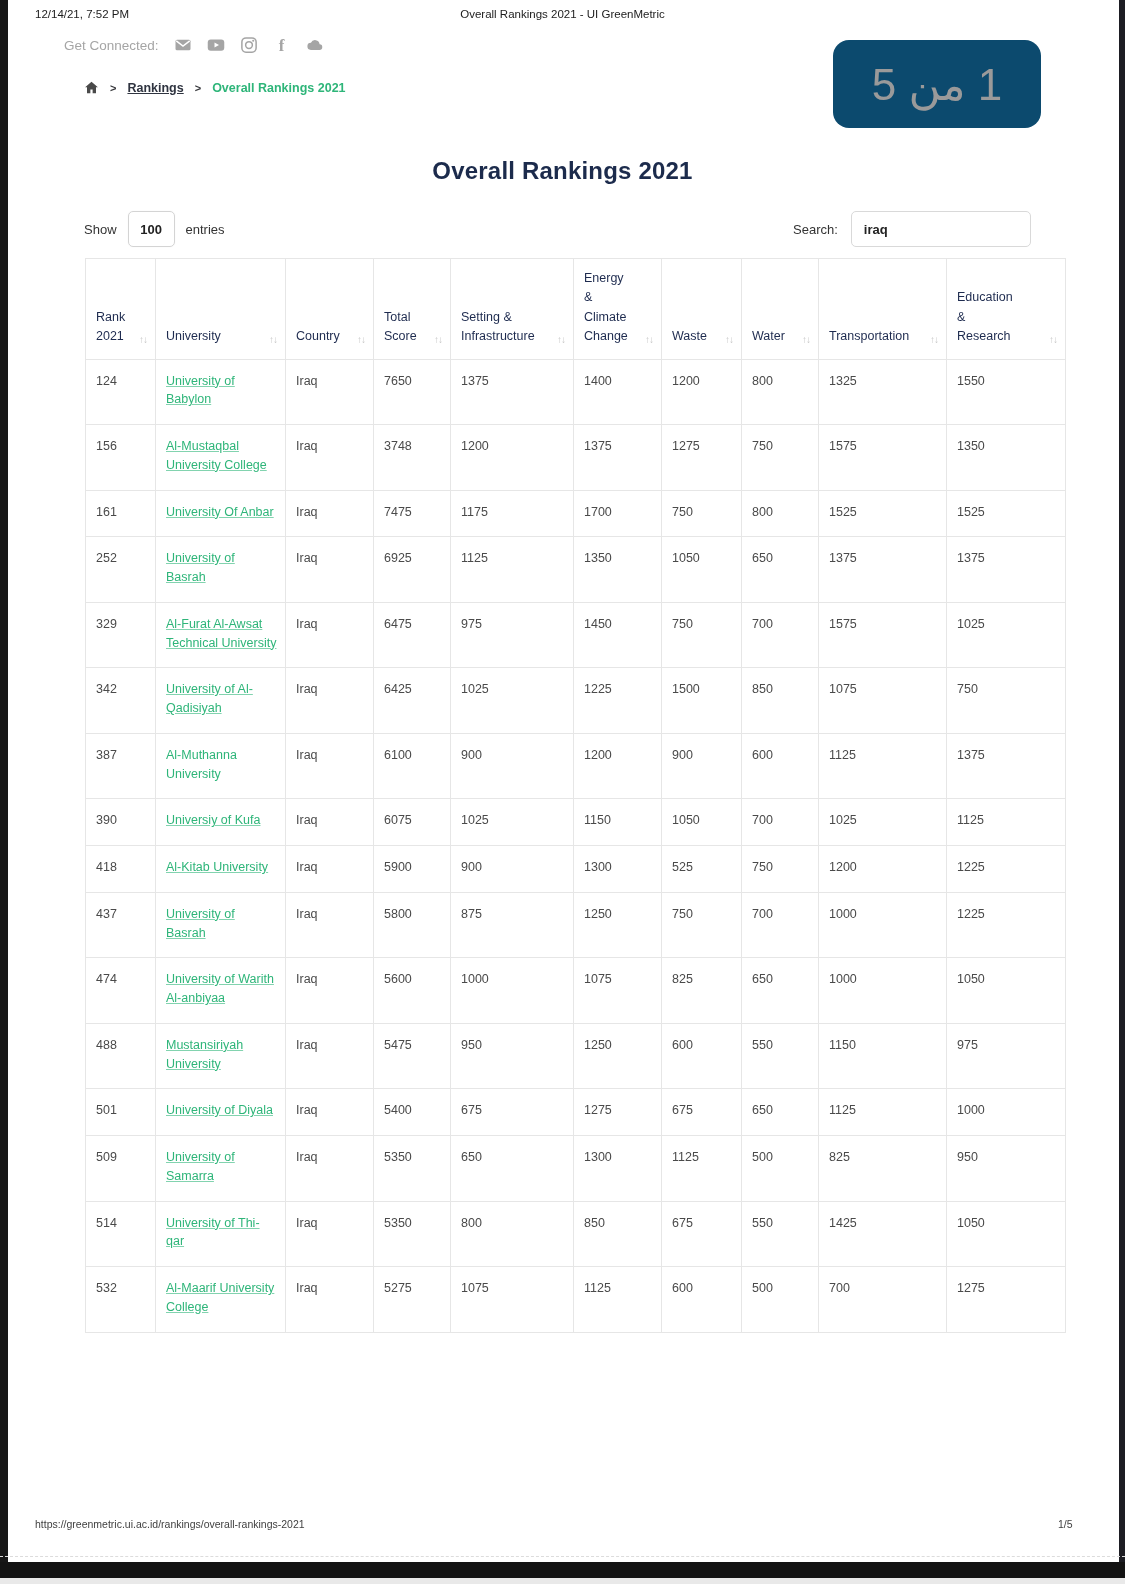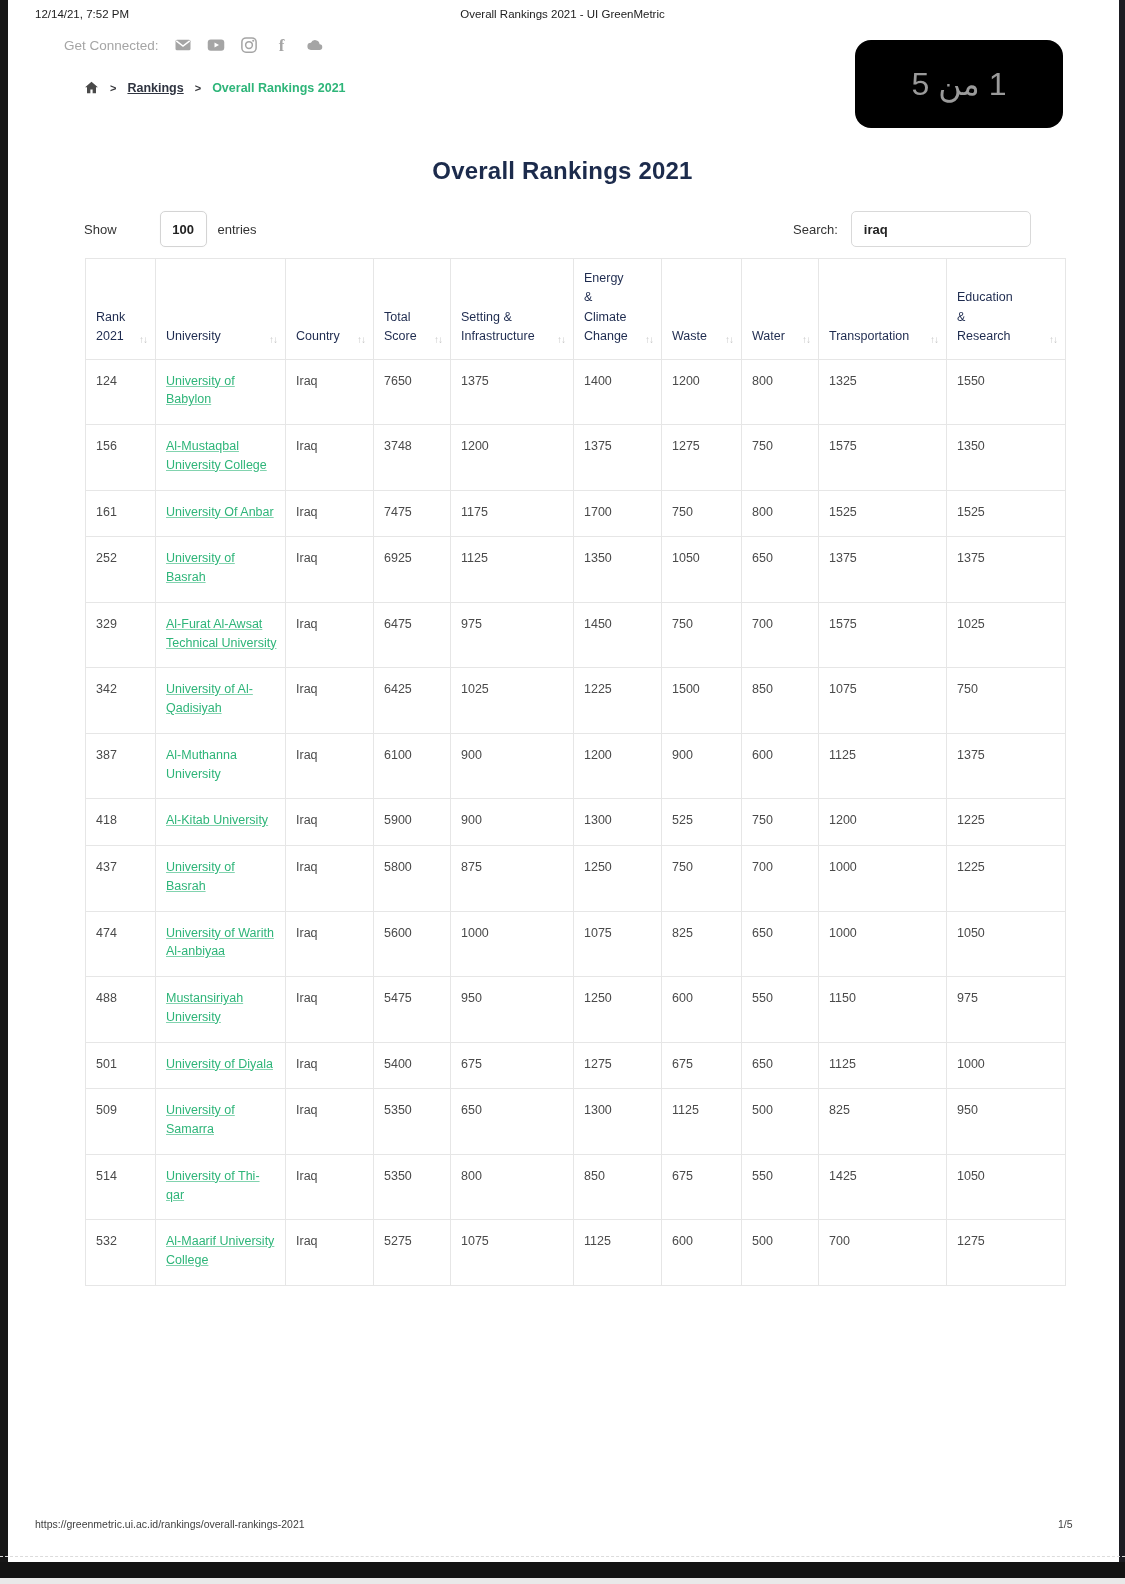--- a/index.html
+++ b/index.html
@@ -12,37 +12,37 @@
 
   .print-datetime { position:absolute; left:35px; top:8px; font-size:11.5px; color:#1c1c1c; }
   .print-doctitle { position:absolute; left:0; right:0; top:8px; text-align:center; font-size:11.5px; color:#1c1c1c; }
 
   .connect { position:absolute; left:64px; top:36px; display:flex; align-items:center; gap:15px; }
   .connect-label { font-size:13.5px; color:#a5a5a5; }
   .soc-icon { width:18px; height:18px; display:inline-flex; align-items:center; justify-content:center; color:#a5a5a5; }
   .soc-icon svg { width:18px; height:18px; }
   .fb-letter { font-size:17px; font-weight:700; color:#a5a5a5; line-height:1; font-family:"Liberation Serif", serif; }
 
-  .page-badge { position:absolute; left:855px; top:40px; width:208px; height:88px; background:#000000;
+  .page-badge { position:absolute; left:833px; top:40px; width:208px; height:88px; background:#0c4a6e;
                 border-radius:16px; display:flex; align-items:center; justify-content:center;
-                font-size:32px; color:#9a9a9a; }
+                font-size:44px; color:#9a9a9a; }
 
   .breadcrumb { position:absolute; left:84px; top:80px; display:flex; align-items:center; gap:11px; font-size:12.5px; }
   .crumb-sep { color:#35363a; font-weight:700; font-size:11px; }
   .crumb-link { color:#2f3440; text-decoration:underline; font-weight:600; cursor:pointer; }
   .crumb-active { color:#2eb579; font-weight:600; }
   .home-icon svg { width:15px; height:15px; display:block; }
 
   .page-title { position:absolute; left:0; right:0; top:157px; text-align:center;
                 font-size:24px; font-weight:700; color:#1c2b4c; letter-spacing:.2px; }
 
   .show-group { position:absolute; left:84px; top:211px; display:flex; align-items:center; gap:11px; font-size:13px; color:#333; }
   .entries-box { min-width:47px; height:36px; border:1px solid #d4d4d4; border-radius:5px;
                  display:flex; align-items:center; justify-content:center; font-weight:700; font-size:13px; color:#222;
-                 box-shadow:0 0 2px rgba(0,0,0,.04); cursor:pointer;margin-left:32px; }
+                 box-shadow:0 0 2px rgba(0,0,0,.04); cursor:pointer; }
   .search-group { position:absolute; left:793px; top:211px; display:flex; align-items:center; gap:13px; font-size:13px; color:#333; }
   .search-input { width:180px; height:36px; border:1px solid #d9d9d9; border-radius:5px; padding:0 12px;
                   font-weight:700; font-size:13px; color:#222; font-family:"Liberation Sans", sans-serif; outline:none; }
 
   table.rank { position:absolute; left:85px; top:258px; width:980px; border-collapse:collapse; background:#fff;
                font-size:12.5px; color:#4a4a4a; table-layout:fixed; }
   table.rank th, table.rank td { border:1px solid #e6e6e6; vertical-align:top; text-align:left; }
   table.rank th { vertical-align:bottom; padding:10px 8px 12px 10px; color:#1e2b4f; font-weight:400; }
   table.rank td { padding:12px 8px 15px 10px; line-height:1.5; }
   .th-inner { display:flex; justify-content:space-between; align-items:flex-end; gap:4px; }
@@ -294,20 +294,32 @@
           <td>Iraq</td>
           <td>6100</td>
           <td>900</td>
           <td>1200</td>
           <td>900</td>
           <td>600</td>
           <td>1125</td>
           <td>1375</td>
         </tr>
         <tr>
+          <td>390</td>
+          <td><a class="uni-link">Universiy of Kufa</a></td>
+          <td>Iraq</td>
+          <td>6075</td>
+          <td>1025</td>
+          <td>1150</td>
+          <td>1050</td>
+          <td>700</td>
+          <td>1025</td>
+          <td>1125</td>
+        </tr>
+        <tr>
           <td>418</td>
           <td><a class="uni-link">Al-Kitab University</a></td>
           <td>Iraq</td>
           <td>5900</td>
           <td>900</td>
           <td>1300</td>
           <td>525</td>
           <td>750</td>
           <td>1200</td>
           <td>1225</td>

